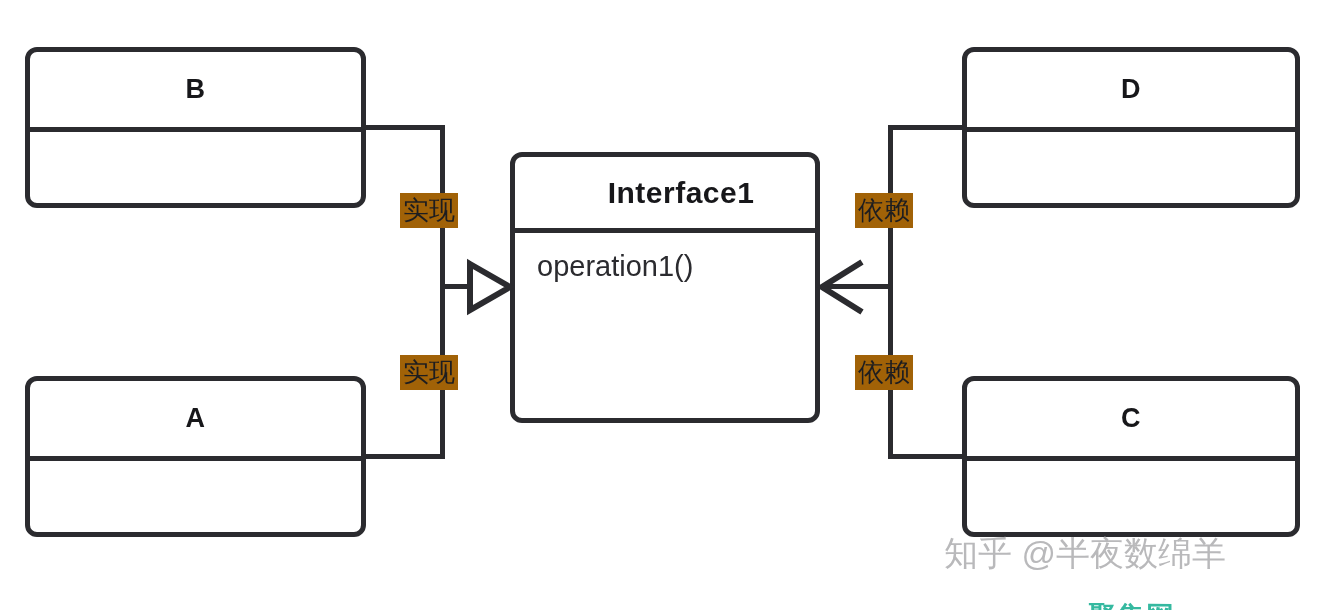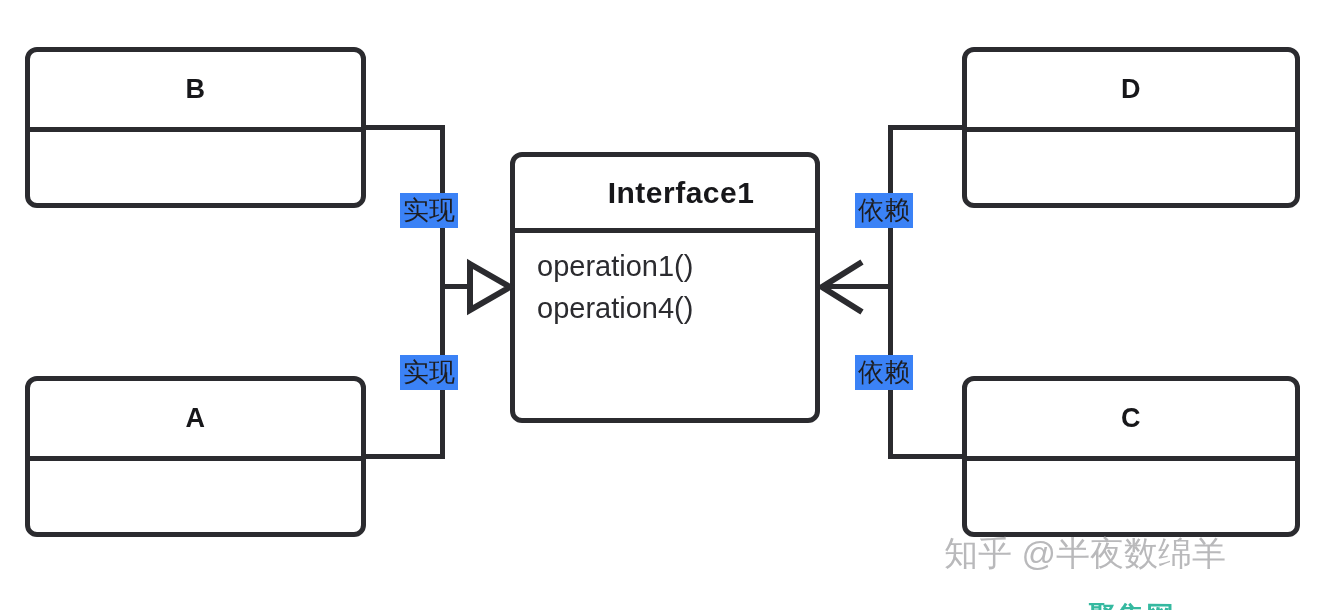--- a/index.html
+++ b/index.html
@@ -83,21 +83,21 @@
     z-index: 2;
   }
   .seg-h { height: 5px; }
   .seg-v { width: 5px; }
 
   
   .edge-label {
     position: absolute;
     font-size: 26px;
     color: #1d1d20;
-    background: #3b82f6;
+    background: #a16207;
     padding: 0 3px;
     white-space: nowrap;
     z-index: 5;
   }
 
   
   .arrowhead {
     position: absolute;
     z-index: 4;
   }
@@ -151,21 +151,20 @@
     <div class="box-title">C</div>
     <div class="box-divider"></div>
     <div class="box-body"></div>
   </div>
 
   <div class="uml-box" id="interface-box" style="left:510px; top:152px; width:310px; height:271px;">
     <div class="box-title">Interface1</div>
     <div class="box-divider"></div>
     <div class="box-body">
       <div class="op-row">operation1()</div>
-      <div class="op-row">operation4()</div>
     </div>
   </div>
 
   <div class="seg seg-h" style="left:361px; top:125px; width:84px;"></div>
   <div class="seg seg-v" style="left:440px; top:125px; height:161px;"></div>
 
   <div class="seg seg-h" style="left:361px; top:454px; width:84px;"></div>
   <div class="seg seg-v" style="left:440px; top:286px; height:173px;"></div>
 
   <div class="seg seg-h" style="left:440px; top:284px; width:34px;"></div>

